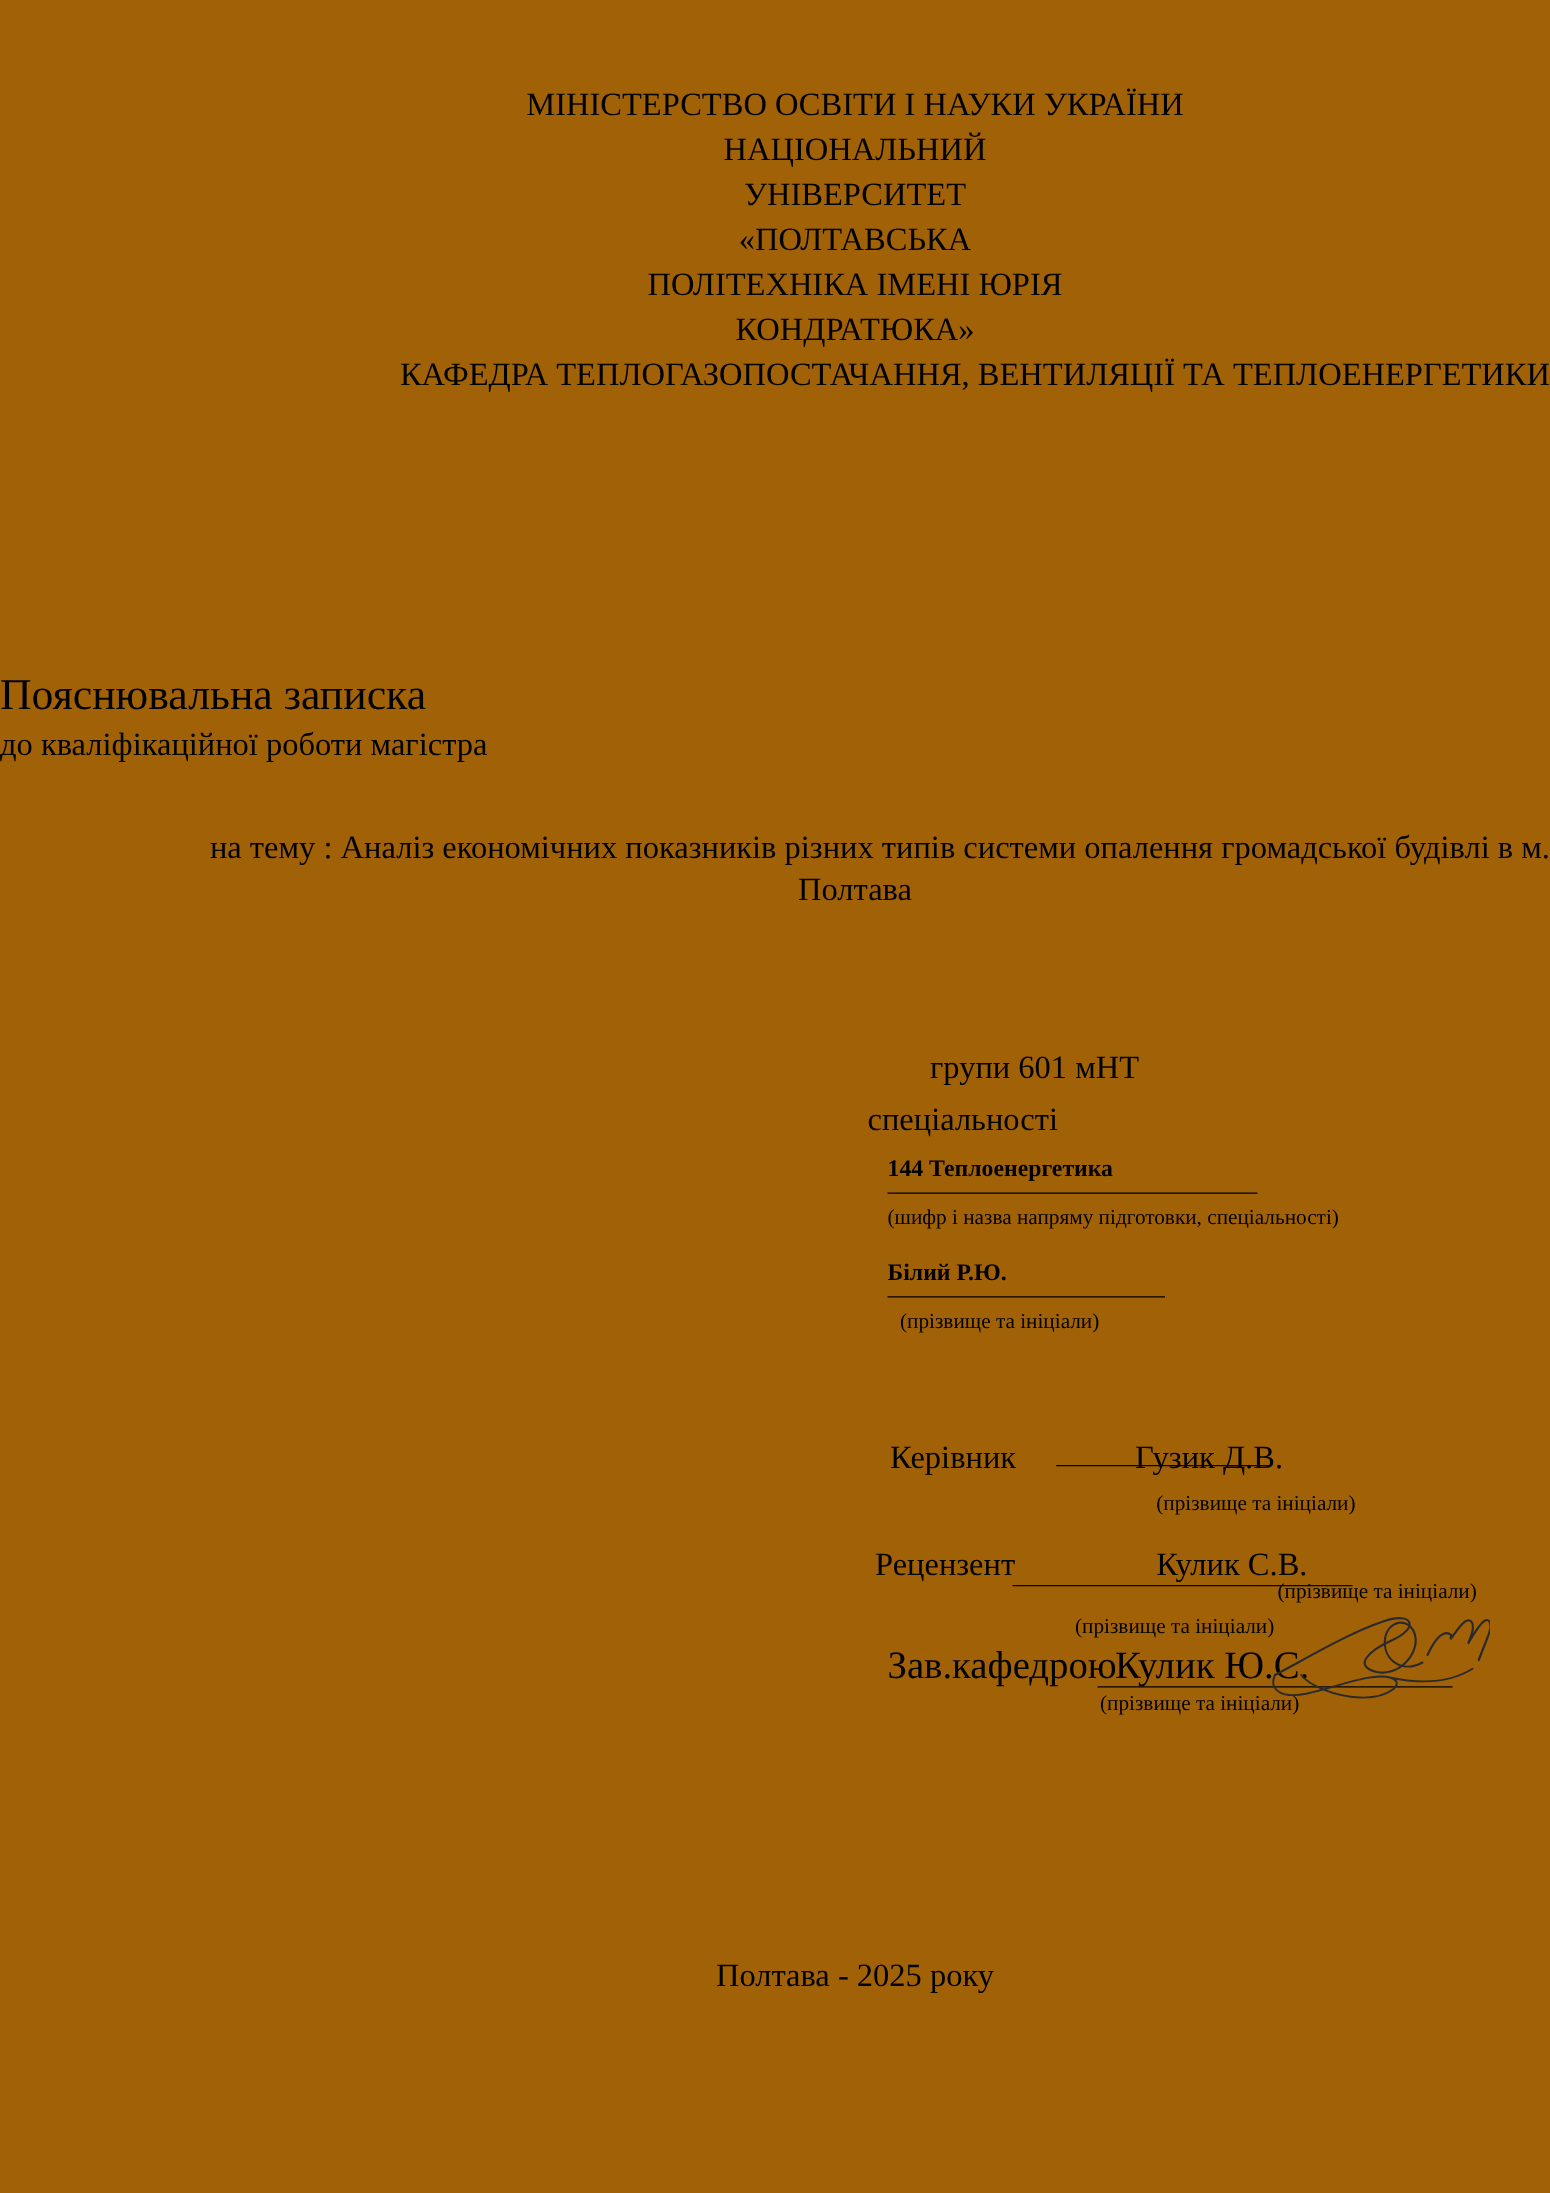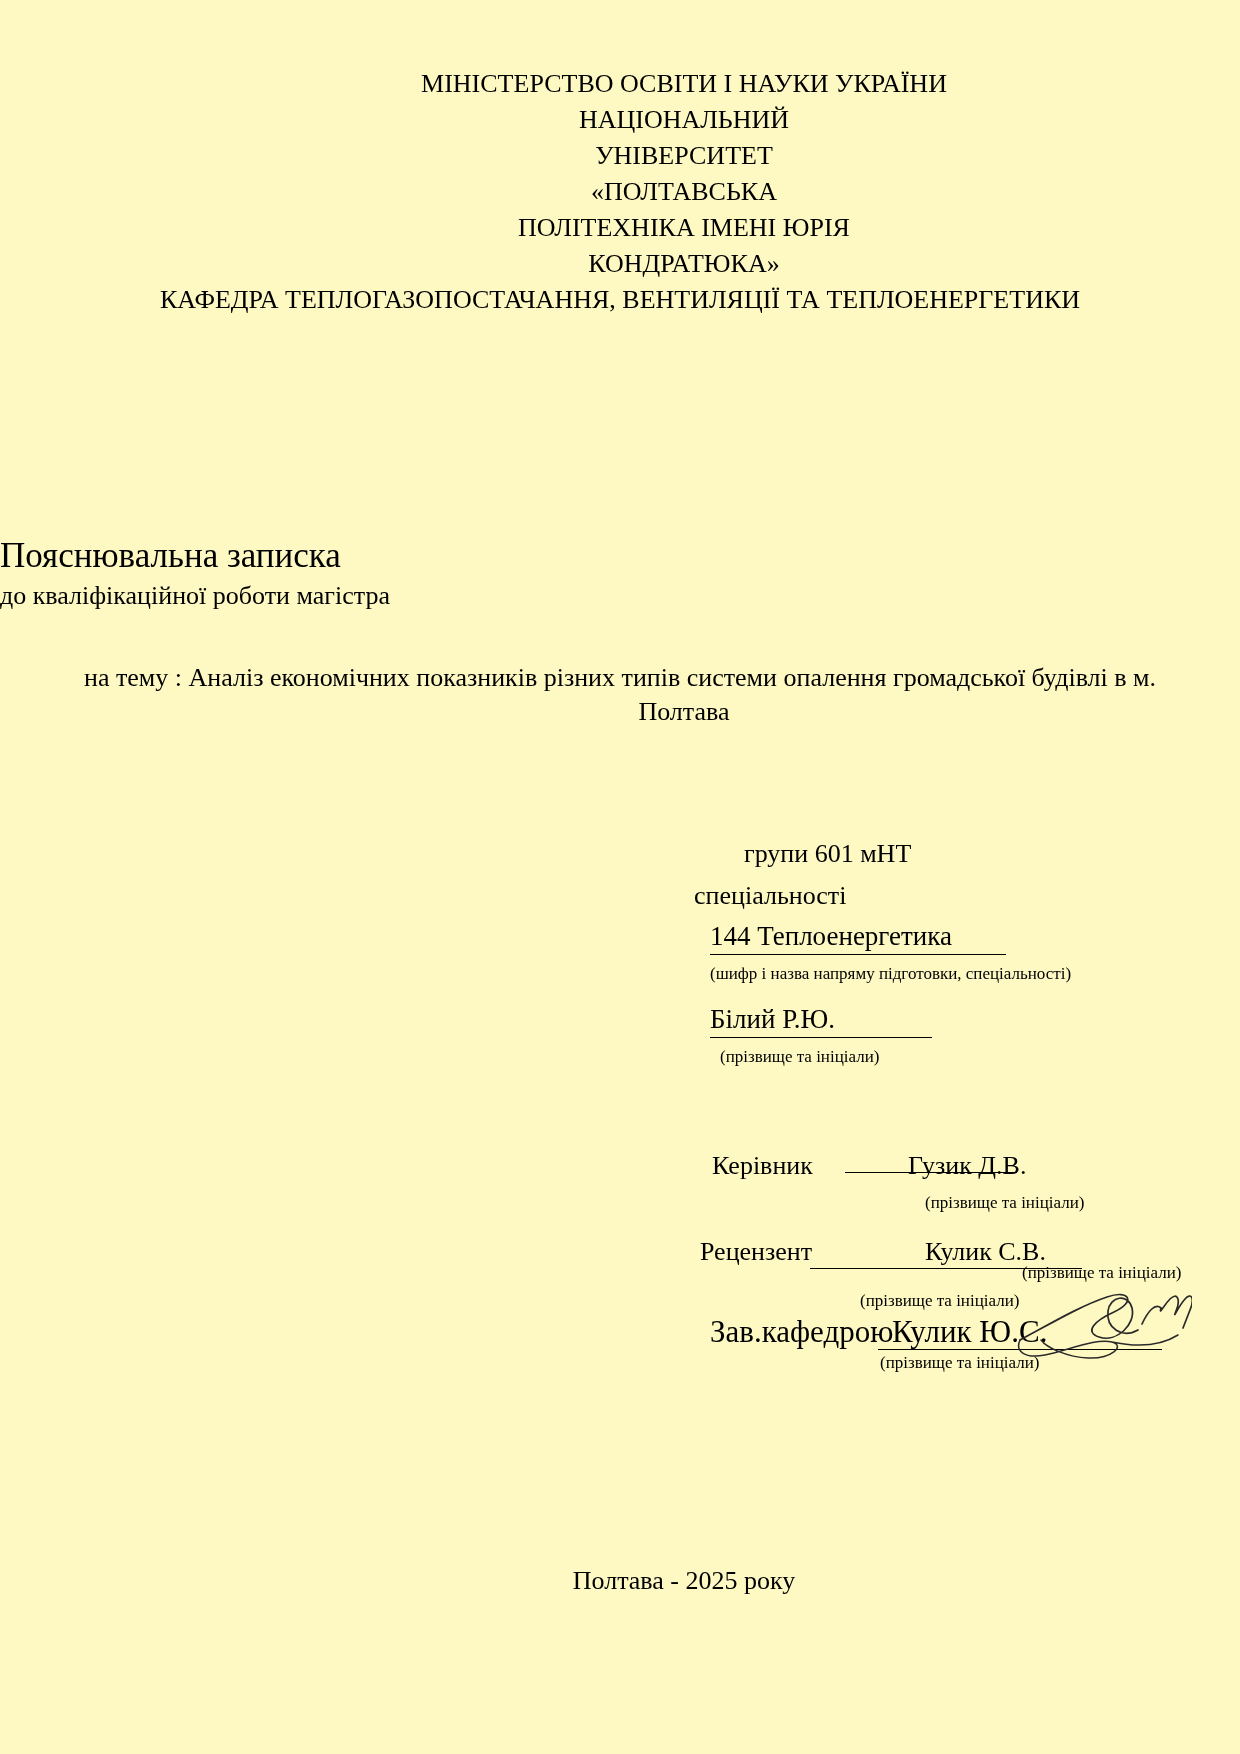--- a/index.html
+++ b/index.html
@@ -1,33 +1,33 @@
 <!DOCTYPE html>
 <html lang="uk"><head>
 <meta charset="utf-8">
 <style>
   html,body{margin:0;padding:0;background:#ffffff;}
   #page{
     position:relative;
     width:1240px;
     height:1754px;
-    background:#fef9c3;
+    background:#a16207;
     font-family:"Liberation Serif","DejaVu Serif",serif;
     color:#000000;
     overflow:hidden;
   }
   .abs{position:absolute;}
   .t26{font-size:26px;line-height:36px;white-space:nowrap;}
-  .t27{font-size:27px;line-height:36px;white-space:nowrap;}
+  .t27{font-size:19px;line-height:36px;white-space:nowrap;font-weight:bold;}
   .t30{font-size:31px;line-height:38px;white-space:nowrap;}
   .t34{font-size:35px;line-height:40px;white-space:nowrap;}
   .t17{font-size:17px;line-height:22px;white-space:nowrap;}
   
   .hdr-col{left:128px;width:1112px;text-align:center;}
-  .full-center{left:0;width:1240px;text-align:center;}
+  .full-center{left:0;width:1240px;text-align:right;}
   .title-col{left:0;width:1210px;text-align:left;}
   .u{border-bottom:1.6px solid #000;}
   .hline{position:absolute;height:0;border-top:1.6px solid #000;}
   .sig svg{display:block;}
 </style>
 </head>
 <body>
 
 <div id="page">
 

